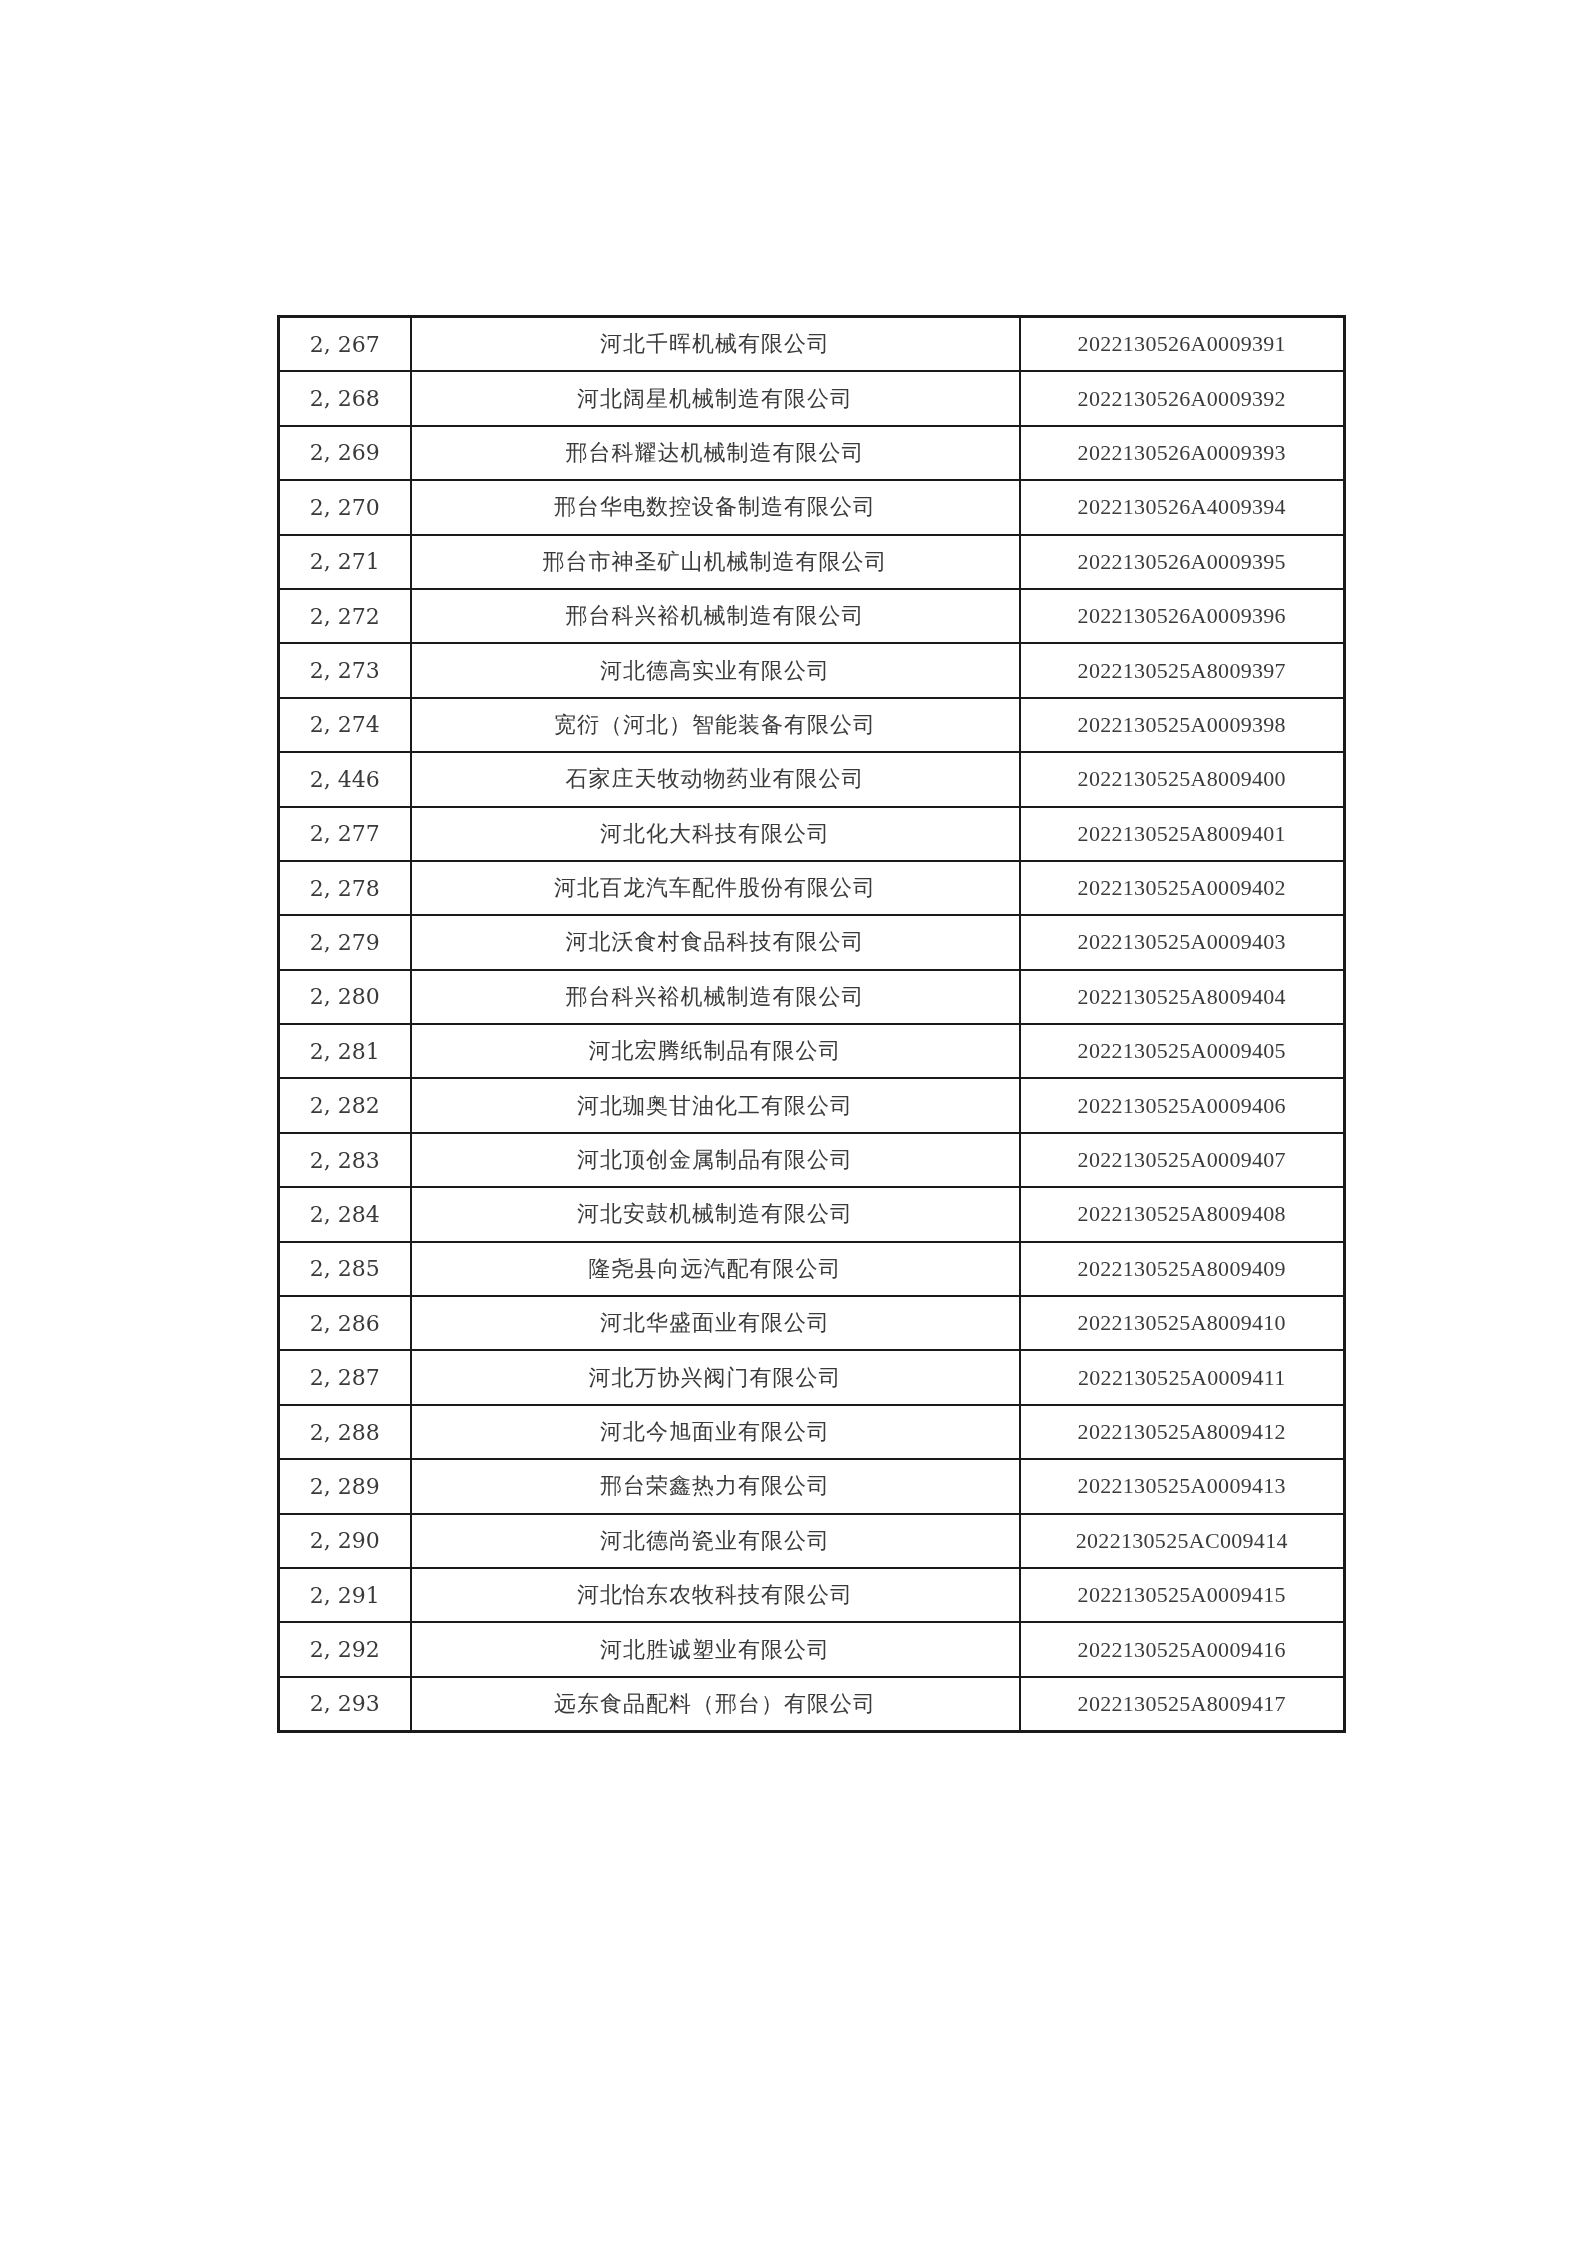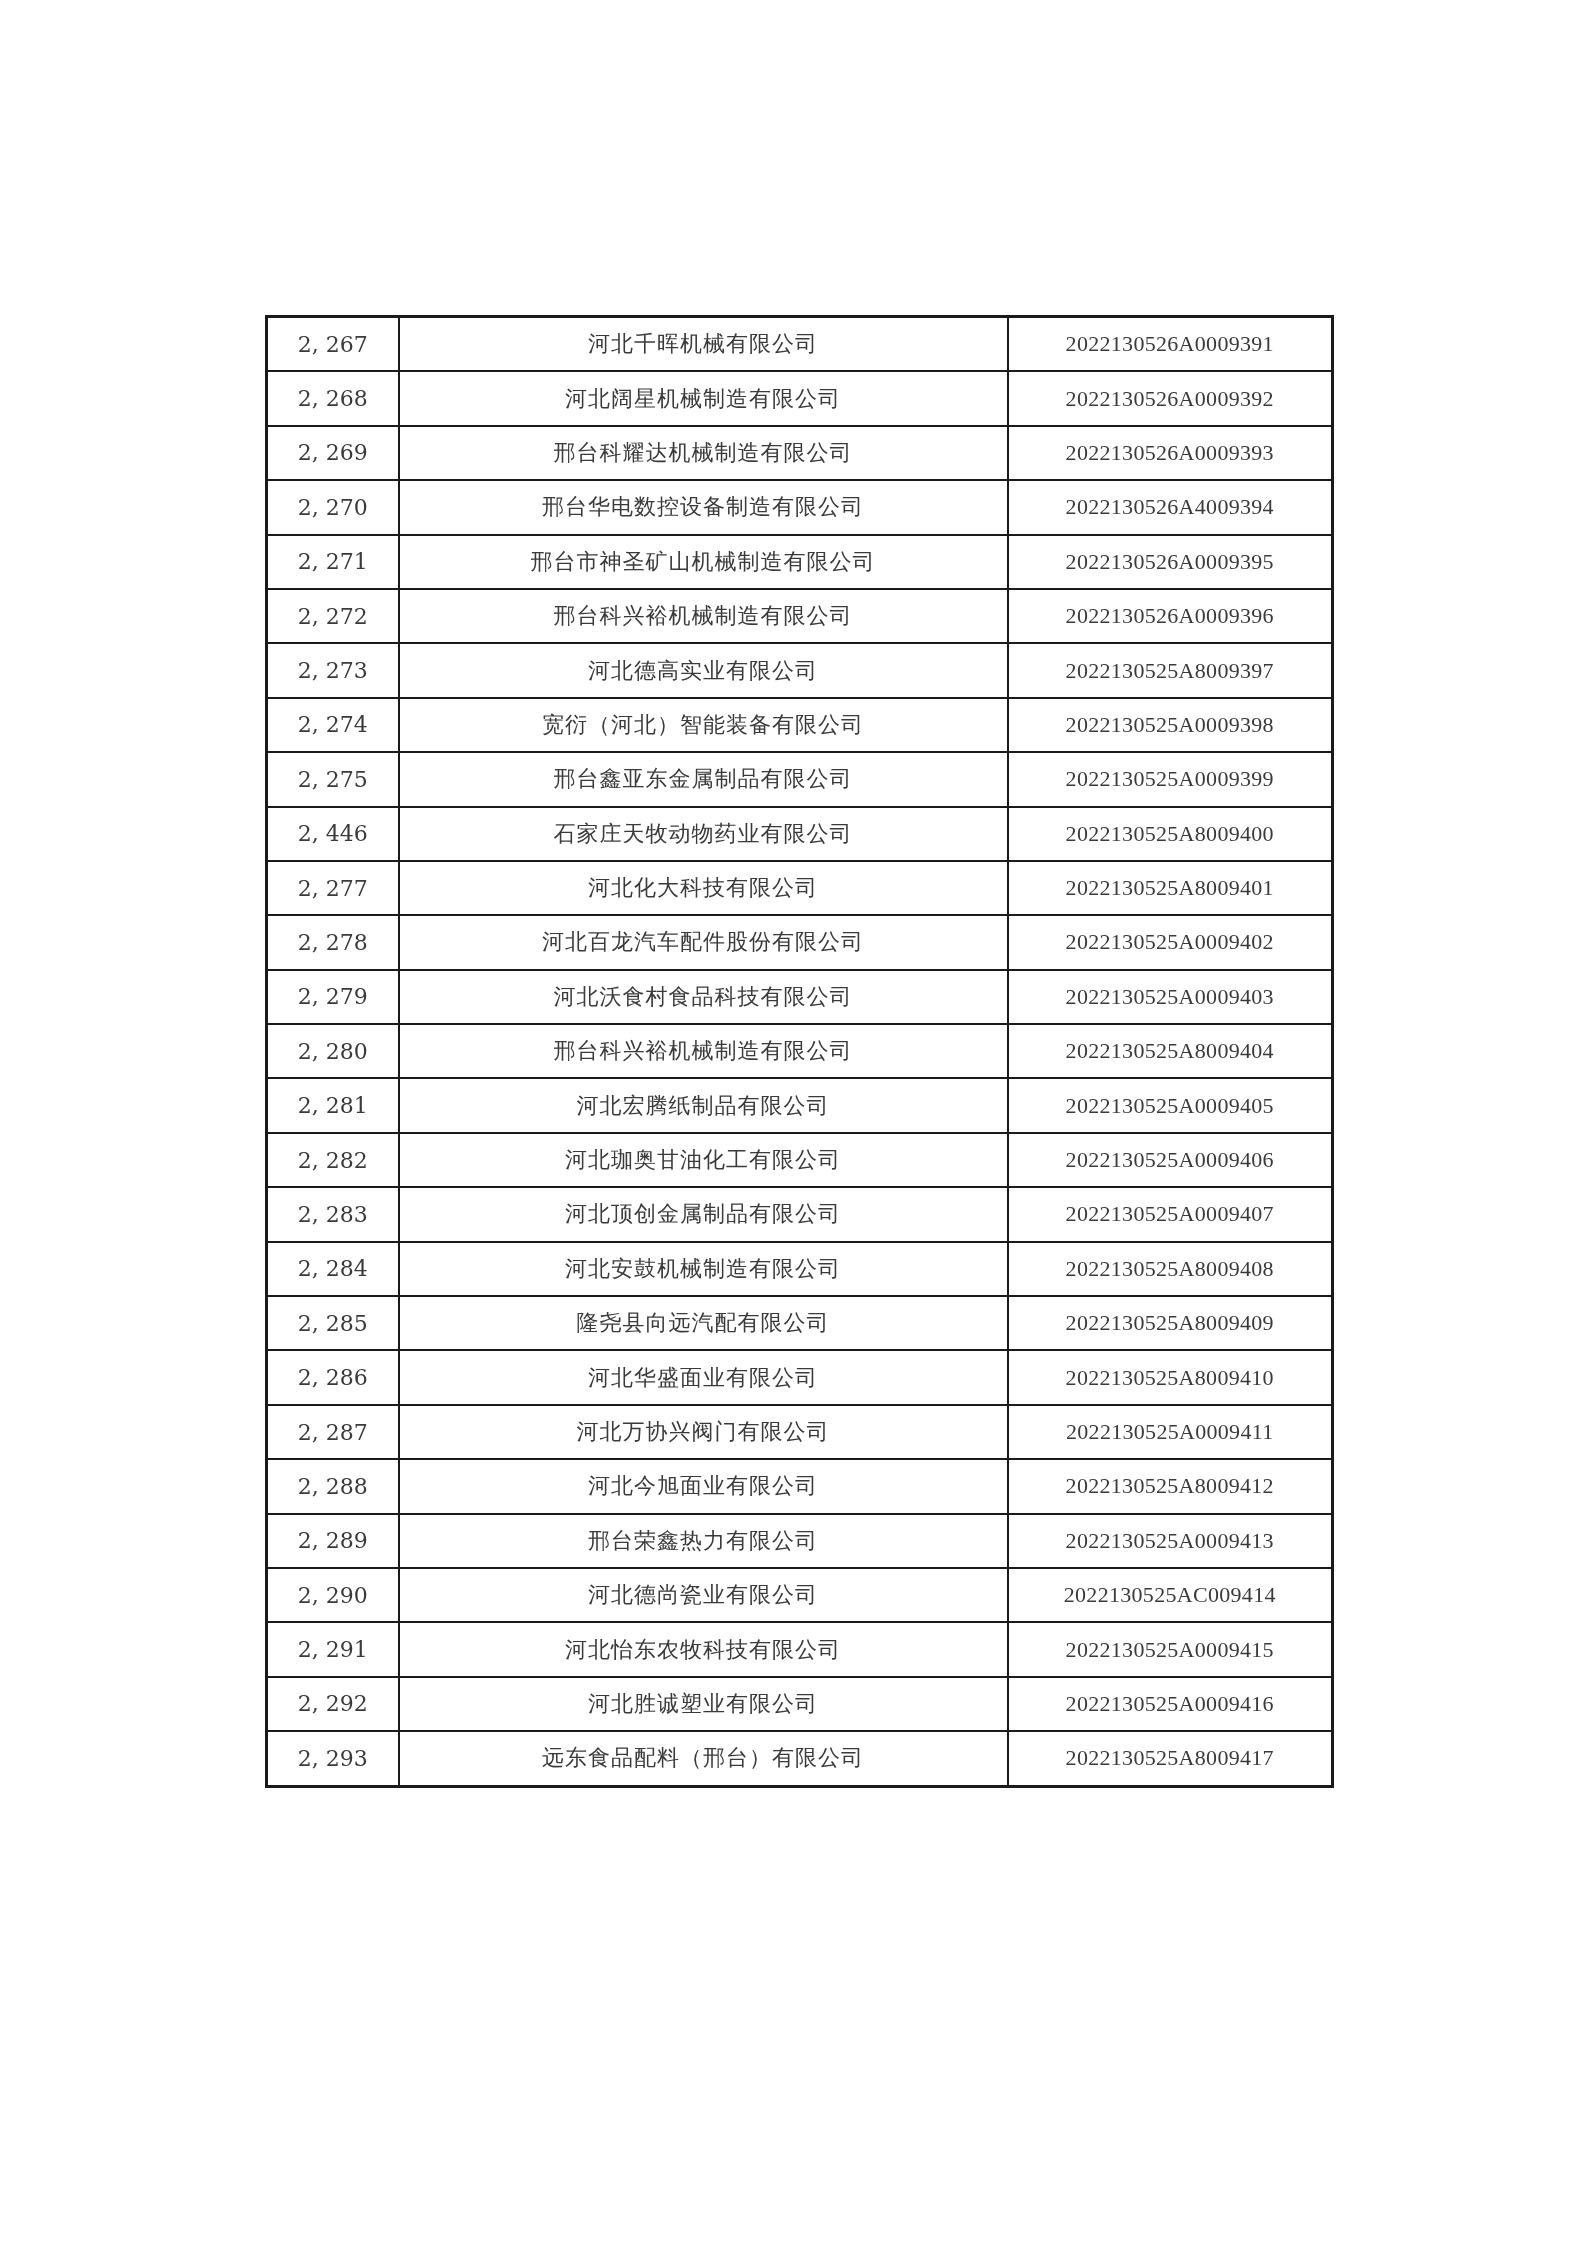--- a/index.html
+++ b/index.html
@@ -10,21 +10,21 @@
     body {
       width: 1587px;
       height: 2245px;
       position: relative;
       overflow: hidden;
       font-family: "DejaVu Serif", "Liberation Serif", serif;
       color: #333333;
     }
     .page {
       position: absolute;
-      left: 4px; top: 0;
+      left: 16px; top: 0;
       width: 1396px;
       height: 2245px;
       background: #ffffff;
     }
     table.registry {
       position: absolute;
       left: 261px;
       top: 315px;
       width: 1066px;
       border-collapse: collapse;
@@ -109,25 +109,20 @@
           <td class="idx">2, 273</td>
           <td class="name">河北德高实业有限公司</td>
           <td class="code">2022130525A8009397</td>
         </tr>
       <tr>
           <td class="idx">2, 274</td>
           <td class="name">宽衍（河北）智能装备有限公司</td>
           <td class="code">2022130525A0009398</td>
         </tr>
       <tr>
-          <td class="idx">2, 275</td>
-          <td class="name">邢台鑫亚东金属制品有限公司</td>
-          <td class="code">2022130525A0009399</td>
-        </tr>
-      <tr>
           <td class="idx">2, 446</td>
           <td class="name">石家庄天牧动物药业有限公司</td>
           <td class="code">2022130525A8009400</td>
         </tr>
       <tr>
           <td class="idx">2, 277</td>
           <td class="name">河北化大科技有限公司</td>
           <td class="code">2022130525A8009401</td>
         </tr>
       <tr>

